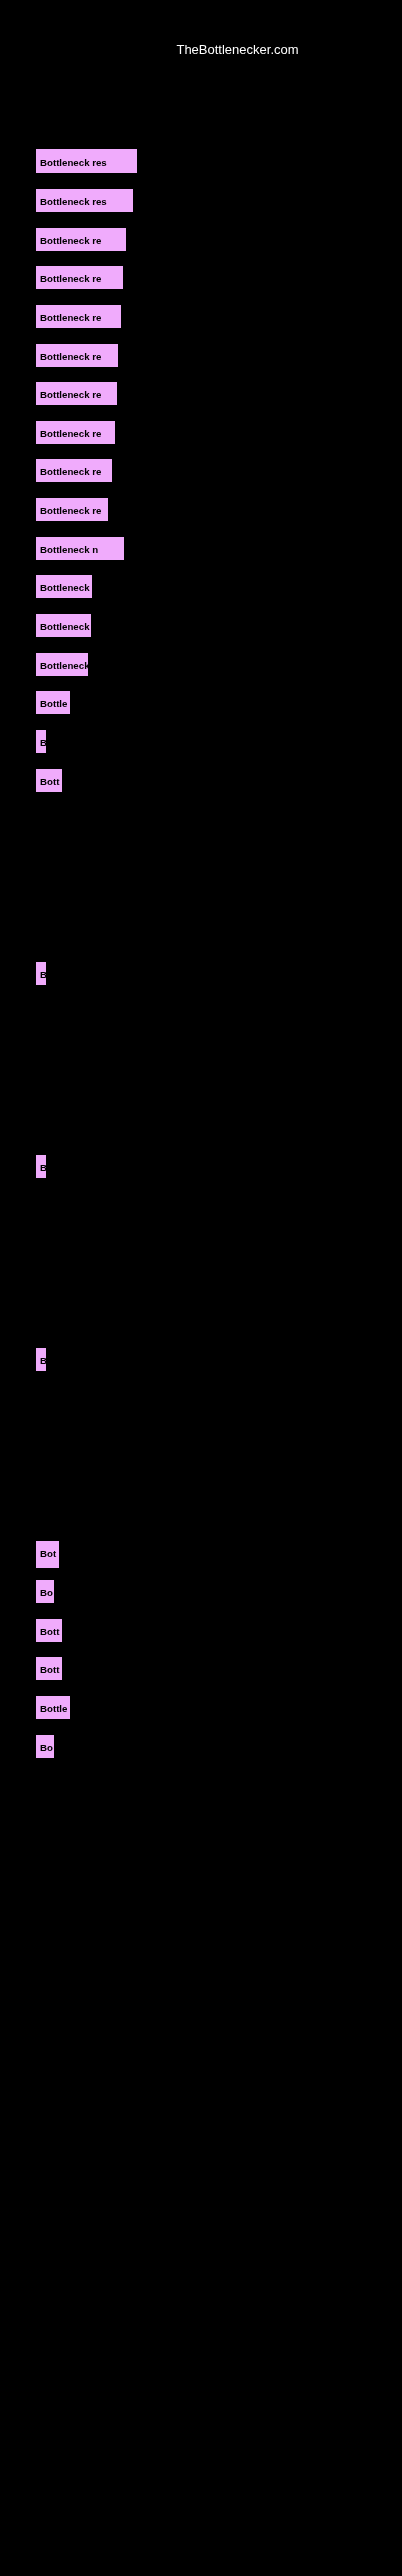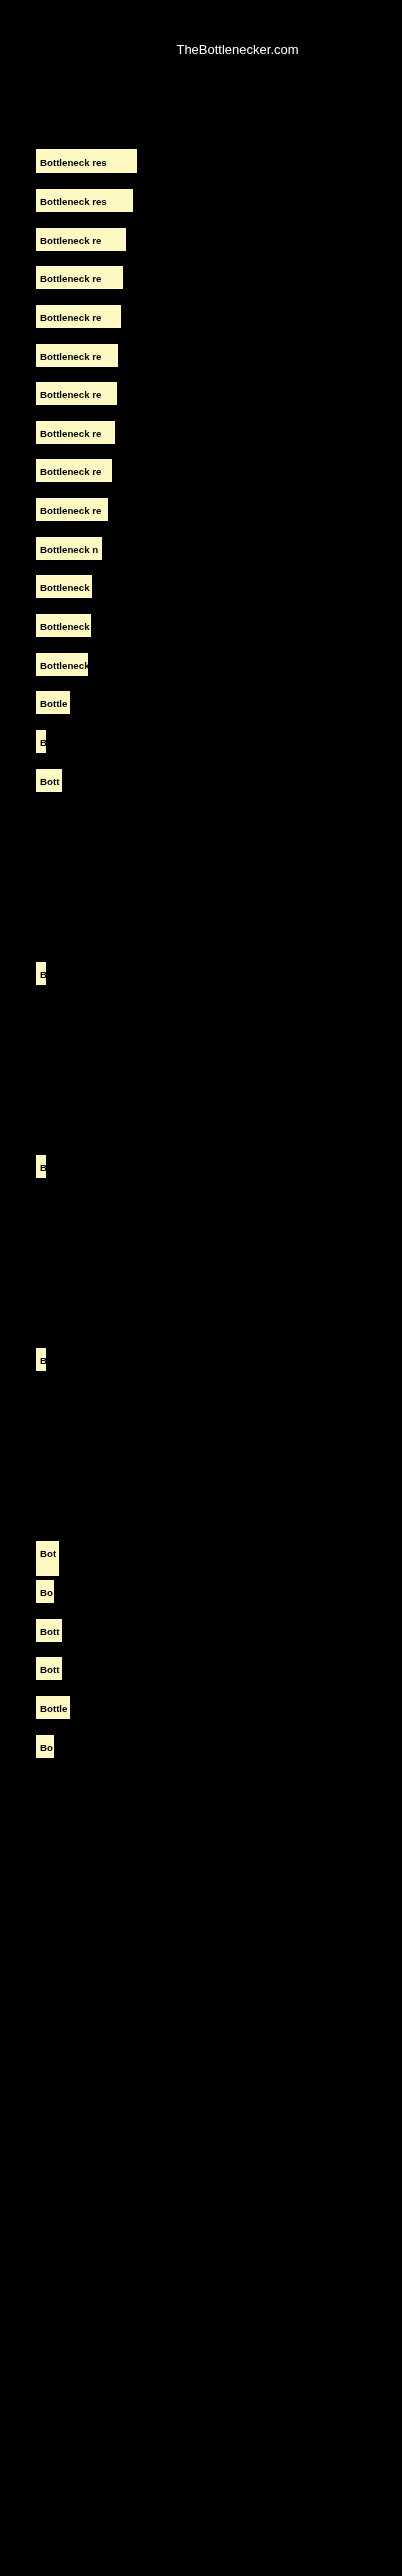--- a/index.html
+++ b/index.html
@@ -22,21 +22,21 @@
       color: #ffffff;
       font-size: 13px;
       padding: 6.4px 0;
       position: absolute;
       width: 100%;
       top: 0;
     }
 
     .bottleneck-label {
       position: absolute;
-      background-color: #fef9c3;
+      background-color: #f0abfc;
       color: #000000;
       font-size: 9.7px;
       font-weight: bold;
       padding: 2.4px 4px;
       white-space: nowrap;
       overflow: hidden;
       display: inline-block;
     }
   </style>
 </head>
@@ -48,30 +48,30 @@
     <div class="bottleneck-label" style="top: 113px; left: 0px; width: 101px; height: 24px; position: absolute; line-height: 24px;">Bottleneck res</div>
     <div class="bottleneck-label" style="top: 153px; left: 0px; width: 97px; height: 22.5px; position: absolute; line-height: 22.5px;">Bottleneck res</div>
     <div class="bottleneck-label" style="top: 192px; left: 0px; width: 90px; height: 22.5px; position: absolute; line-height: 22.5px;">Bottleneck re</div>
     <div class="bottleneck-label" style="top: 230px; left: 0px; width: 87px; height: 22.5px; position: absolute; line-height: 22.5px;">Bottleneck re</div>
     <div class="bottleneck-label" style="top: 269px; left: 0px; width: 85px; height: 22.5px; position: absolute; line-height: 22.5px;">Bottleneck re</div>
     <div class="bottleneck-label" style="top: 308px; left: 0px; width: 82px; height: 22.5px; position: absolute; line-height: 22.5px;">Bottleneck re</div>
     <div class="bottleneck-label" style="top: 346px; left: 0px; width: 81px; height: 22.5px; position: absolute; line-height: 22.5px;">Bottleneck re</div>
     <div class="bottleneck-label" style="top: 385px; left: 0px; width: 79px; height: 22.5px; position: absolute; line-height: 22.5px;">Bottleneck re</div>
     <div class="bottleneck-label" style="top: 423px; left: 0px; width: 76px; height: 22.5px; position: absolute; line-height: 22.5px;">Bottleneck re</div>
     <div class="bottleneck-label" style="top: 462px; left: 0px; width: 72px; height: 22.5px; position: absolute; line-height: 22.5px;">Bottleneck re</div>
-    <div class="bottleneck-label" style="top: 501px; left: 0px; width: 66px; height: 22.5px; position: absolute; line-height: 22.5px;">Bottleneck n</div>
+    <div class="bottleneck-label" style="top: 501px; left: 0px; width: 88px; height: 22.5px; position: absolute; line-height: 22.5px;">Bottleneck n</div>
     <div class="bottleneck-label" style="top: 539px; left: 0px; width: 56px; height: 22.5px; position: absolute; line-height: 22.5px;">Bottleneck</div>
     <div class="bottleneck-label" style="top: 578px; left: 0px; width: 55px; height: 22.5px; position: absolute; line-height: 22.5px;">Bottleneck</div>
     <div class="bottleneck-label" style="top: 617px; left: 0px; width: 52px; height: 22.5px; position: absolute; line-height: 22.5px;">Bottleneck</div>
     <div class="bottleneck-label" style="top: 655px; left: 0px; width: 34px; height: 22.5px; position: absolute; line-height: 22.5px;">Bottle</div>
     <div class="bottleneck-label" style="top: 694px; left: 0px; width: 9.7px; height: 22.5px; position: absolute; line-height: 22.5px;">B</div>
     <div class="bottleneck-label" style="top: 733px; left: 0px; width: 26px; height: 22.5px; position: absolute; line-height: 22.5px;">Bott</div>
     <div class="bottleneck-label" style="top: 926px; left: 0px; width: 9.7px; height: 22.5px; position: absolute; line-height: 22.5px;">B</div>
     <div class="bottleneck-label" style="top: 1119px; left: 0px; width: 9.7px; height: 22.5px; position: absolute; line-height: 22.5px;">B</div>
     <div class="bottleneck-label" style="top: 1312px; left: 0px; width: 9.7px; height: 22.5px; position: absolute; line-height: 22.5px;">B</div>
-    <div class="bottleneck-label" style="top: 1505px; left: 0px; width: 22.5px; height: 35px; position: absolute; line-height: 22.5px;">Bot</div>
+    <div class="bottleneck-label" style="top: 1505px; left: 0px; width: 22.5px; height: 27px; position: absolute; line-height: 22.5px;">Bot</div>
     <div class="bottleneck-label" style="top: 1544px; left: 0px; width: 17.7px; height: 22.5px; position: absolute; line-height: 22.5px;">Bo</div>
     <div class="bottleneck-label" style="top: 1583px; left: 0px; width: 26px; height: 22.5px; position: absolute; line-height: 22.5px;">Bott</div>
     <div class="bottleneck-label" style="top: 1621px; left: 0px; width: 26px; height: 22.5px; position: absolute; line-height: 22.5px;">Bott</div>
     <div class="bottleneck-label" style="top: 1660px; left: 0px; width: 34px; height: 22.5px; position: absolute; line-height: 22.5px;">Bottle</div>
     <div class="bottleneck-label" style="top: 1699px; left: 0px; width: 17.7px; height: 22.5px; position: absolute; line-height: 22.5px;">Bo</div>
   </div>
 
 
 </body></html>

